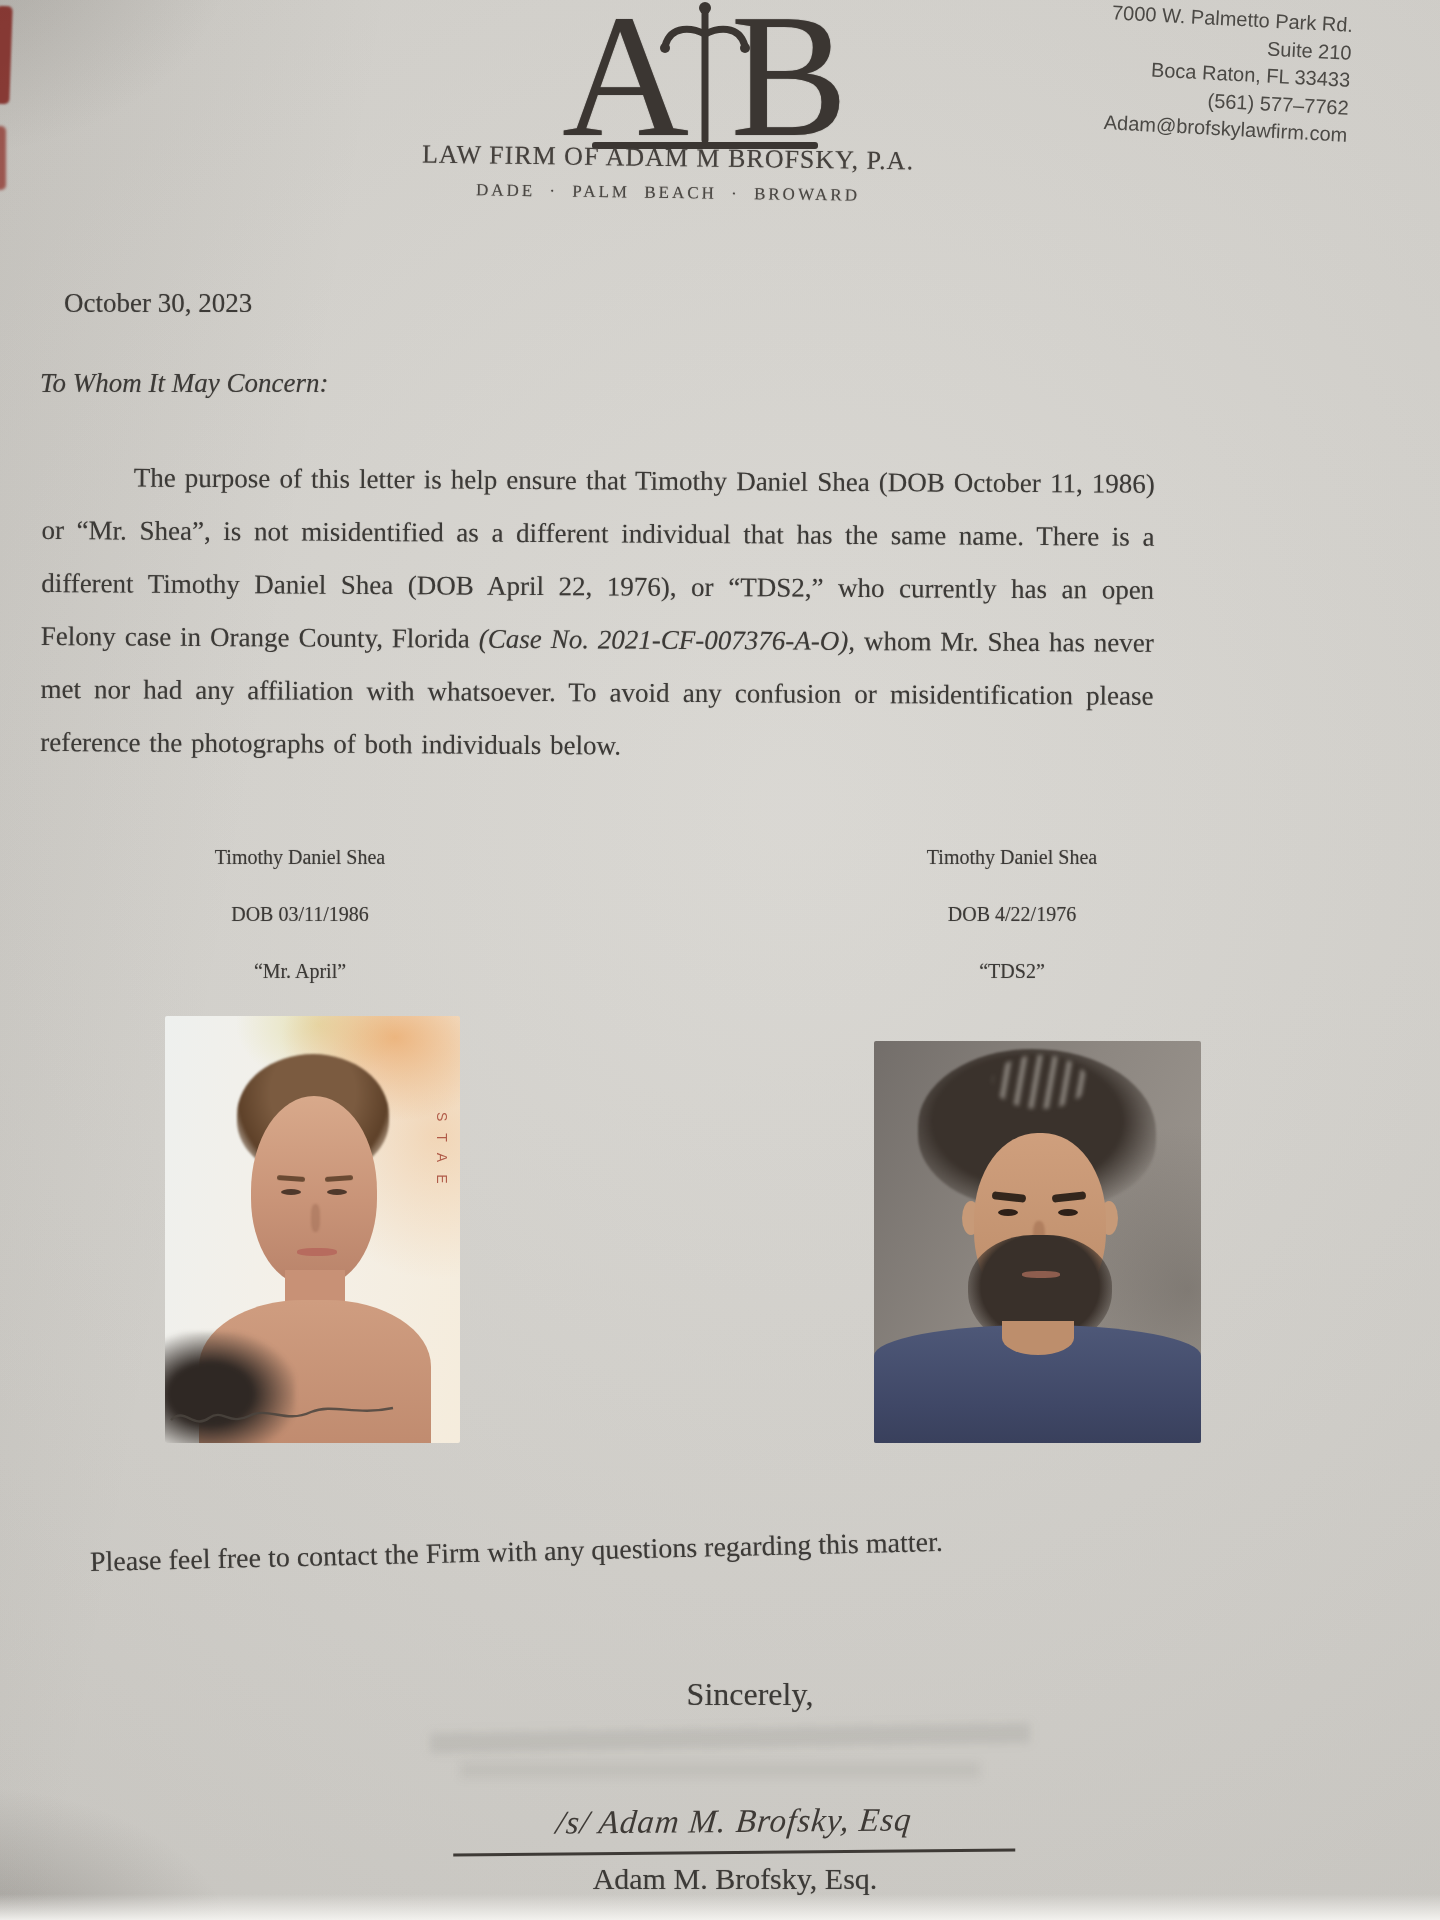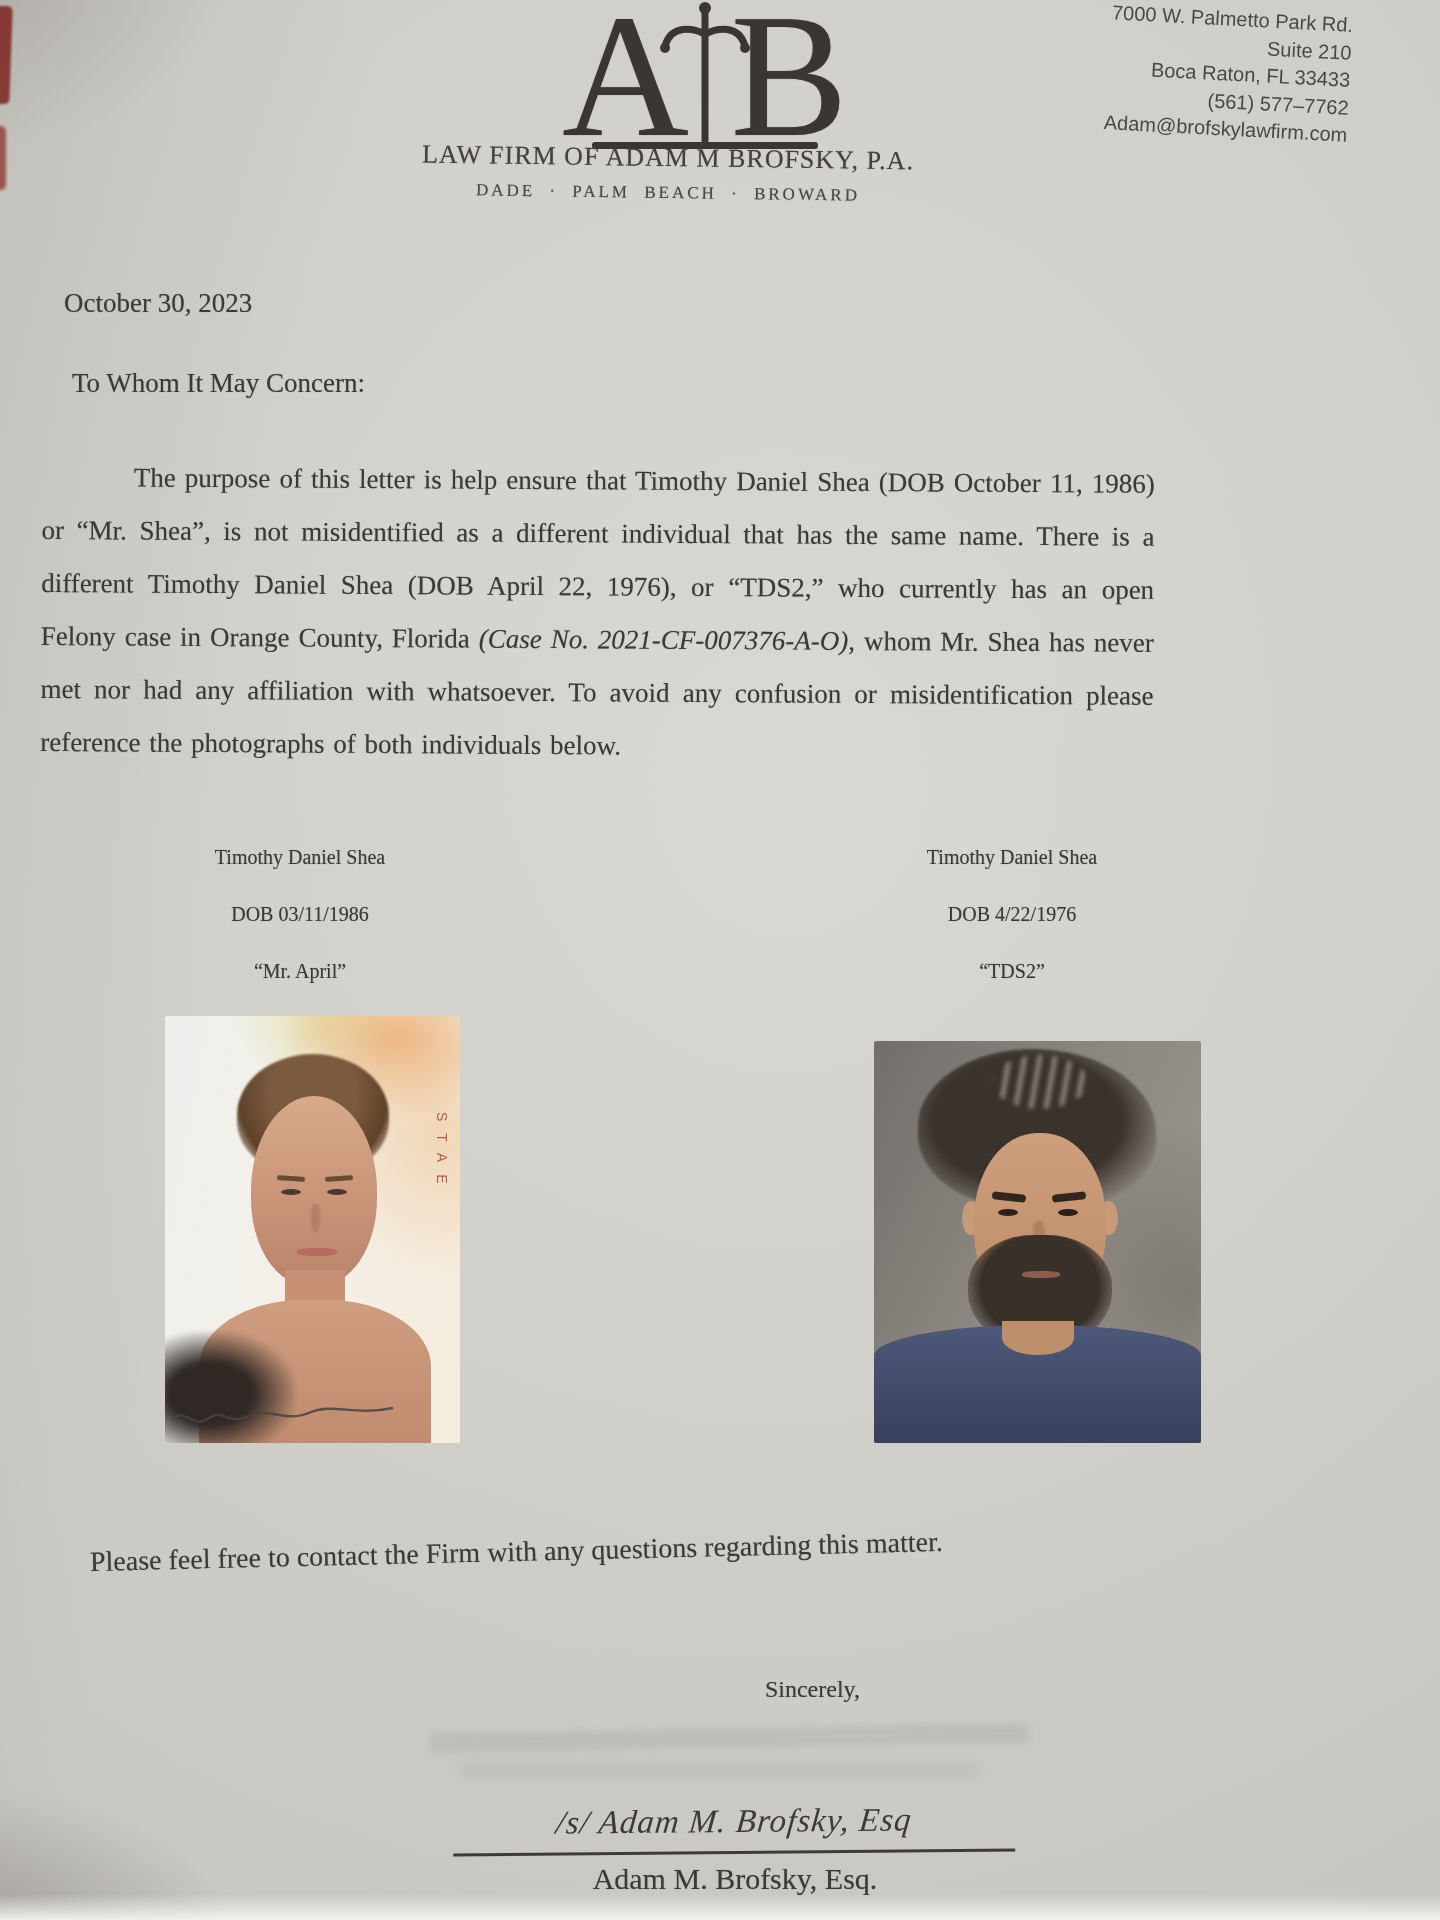--- a/index.html
+++ b/index.html
@@ -21,29 +21,29 @@
   .logo-a{left:0;top:0;}
   .logo-b{right:0;top:0;}
   .logo-scales{position:absolute;left:50%;top:-4px;transform:translateX(-50%);}
   .logo-base{position:absolute;left:30px;right:30px;bottom:3px;height:7px;background:#3b3632;border-radius:3px;}
   .firm-name{left:408px;top:143px;width:520px;text-align:center;font-size:26px;letter-spacing:1px;color:#45413d;transform:rotate(0.8deg);}
   .firm-regions{left:408px;top:183px;width:520px;text-align:center;font-size:17px;letter-spacing:3px;word-spacing:7px;color:#4a4743;transform:rotate(0.8deg);}
   .address{top:12px;right:86px;text-align:right;font-family:"Liberation Sans",sans-serif;font-size:20px;line-height:27.5px;color:#4b4945;transform:rotate(3deg);transform-origin:right top;}
 
   
   .date{left:64px;top:288px;font-size:27px;}
-  .salutation{left:72px;top:368px;font-size:27px;}
+  .salutation{left:40px;top:368px;font-size:27px;font-style:italic;}
   .body-par{left:42px;top:424px;width:1113px;font-size:27px;line-height:53px;text-align:justify;text-indent:92px;word-spacing:2px;transform:rotate(0.35deg);transform-origin:left top;}
   .italic{font-style:italic;}
   .caption{width:320px;text-align:center;font-size:20px;line-height:30px;}
   .caption div{margin-bottom:27px;}
   .caption-left{left:140px;top:842px;}
   .caption-right{left:852px;top:842px;}
   .closing-note{left:90px;top:1546px;width:1125px;font-size:28px;transform:rotate(-1.35deg);transform-origin:left center;}
-  .valediction{left:640px;top:1676px;width:220px;text-align:right;font-size:24px;}
+  .valediction{left:640px;top:1676px;width:220px;text-align:center;font-size:32px;}
   .sig-block{left:453px;top:1793px;width:562px;height:58px;text-align:center;border-bottom:3px solid #3e3a36;transform:rotate(-0.5deg);}
   .sig-script{display:inline-block;margin-top:10px;font-style:italic;font-size:33px;letter-spacing:1px;color:#3e3a36;transform:skewX(-6deg);}
   .sig-printed{left:500px;top:1862px;width:470px;text-align:center;font-size:30px;}
 
   
   .photo-id{left:165px;top:1016px;width:295px;height:427px;border-radius:2px;overflow:hidden;
     background:
       radial-gradient(55% 28% at 78% 5%, rgba(233,160,90,.70), rgba(233,160,90,0) 70%),
       radial-gradient(40% 20% at 52% 2%, rgba(212,208,118,.45), rgba(212,208,118,0) 70%),
       radial-gradient(60% 45% at 92% 28%, rgba(236,178,120,.40), rgba(236,178,120,0) 75%),

